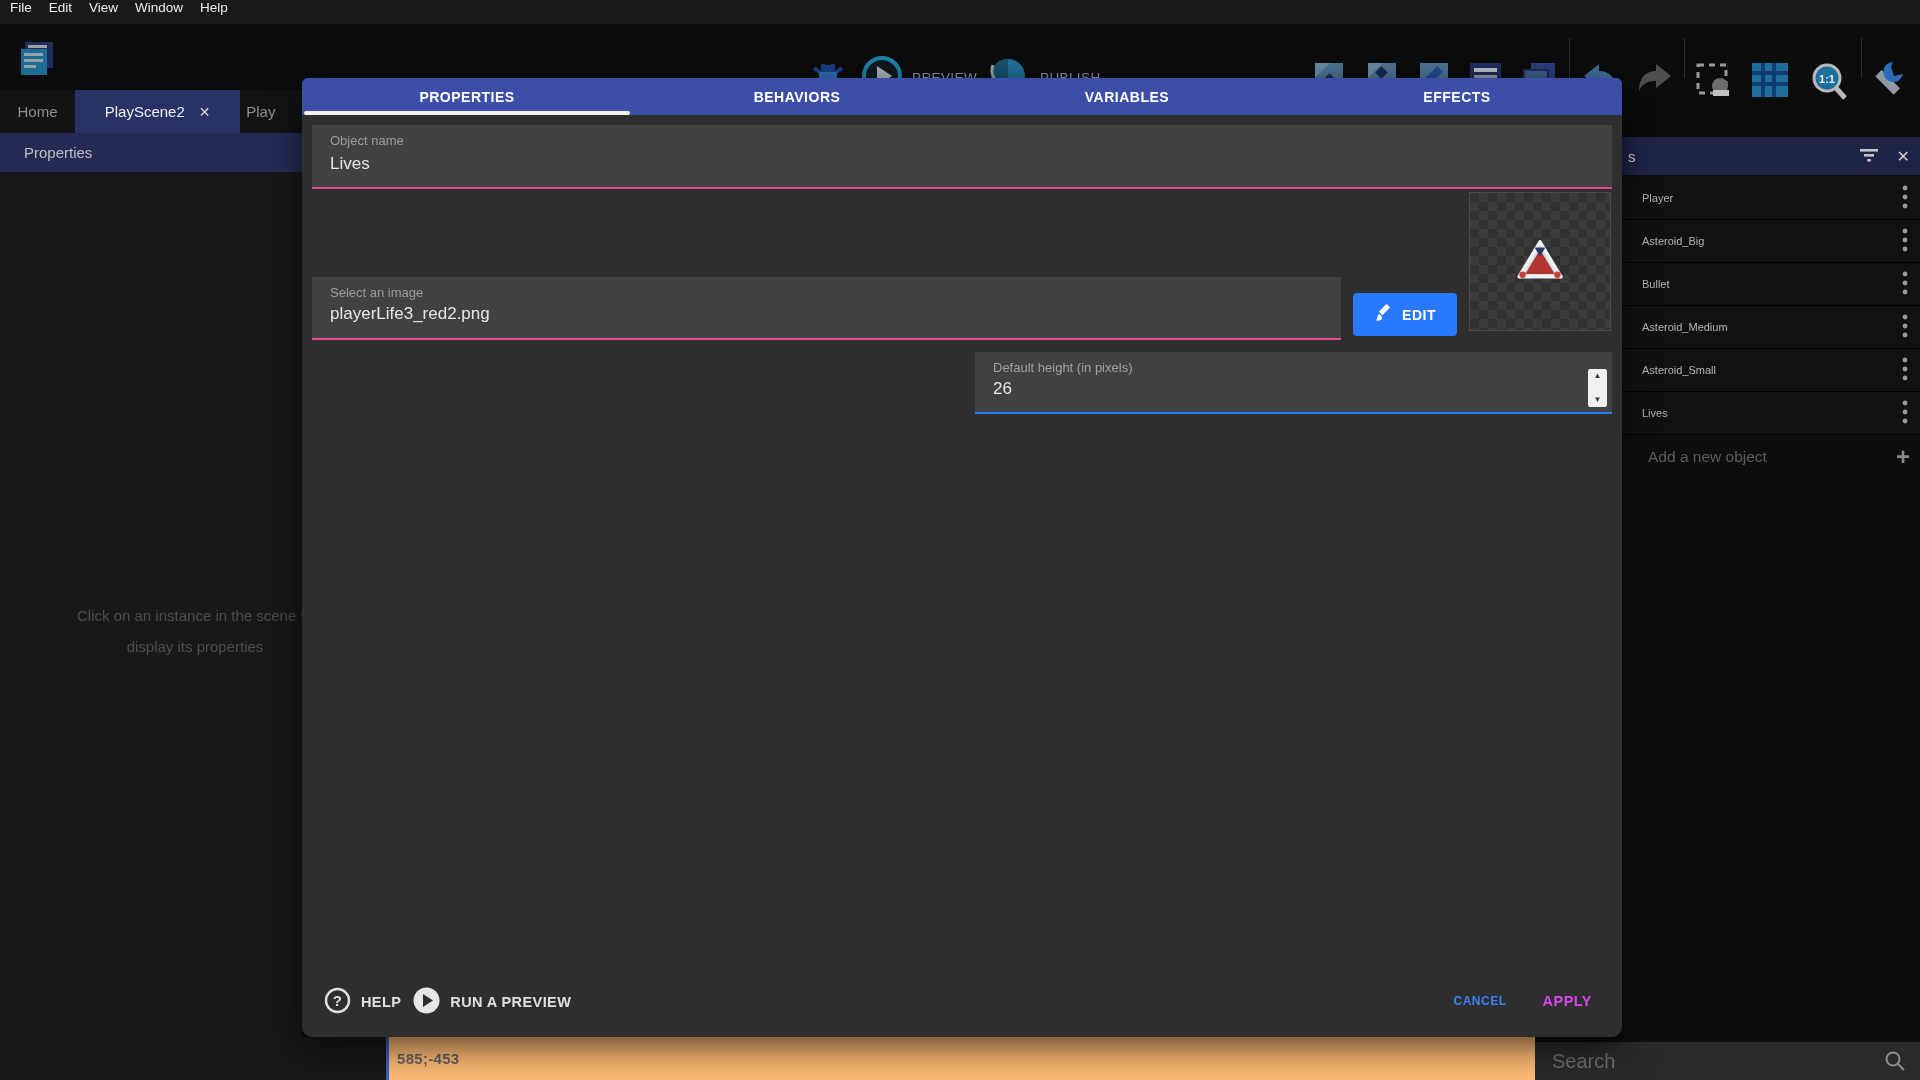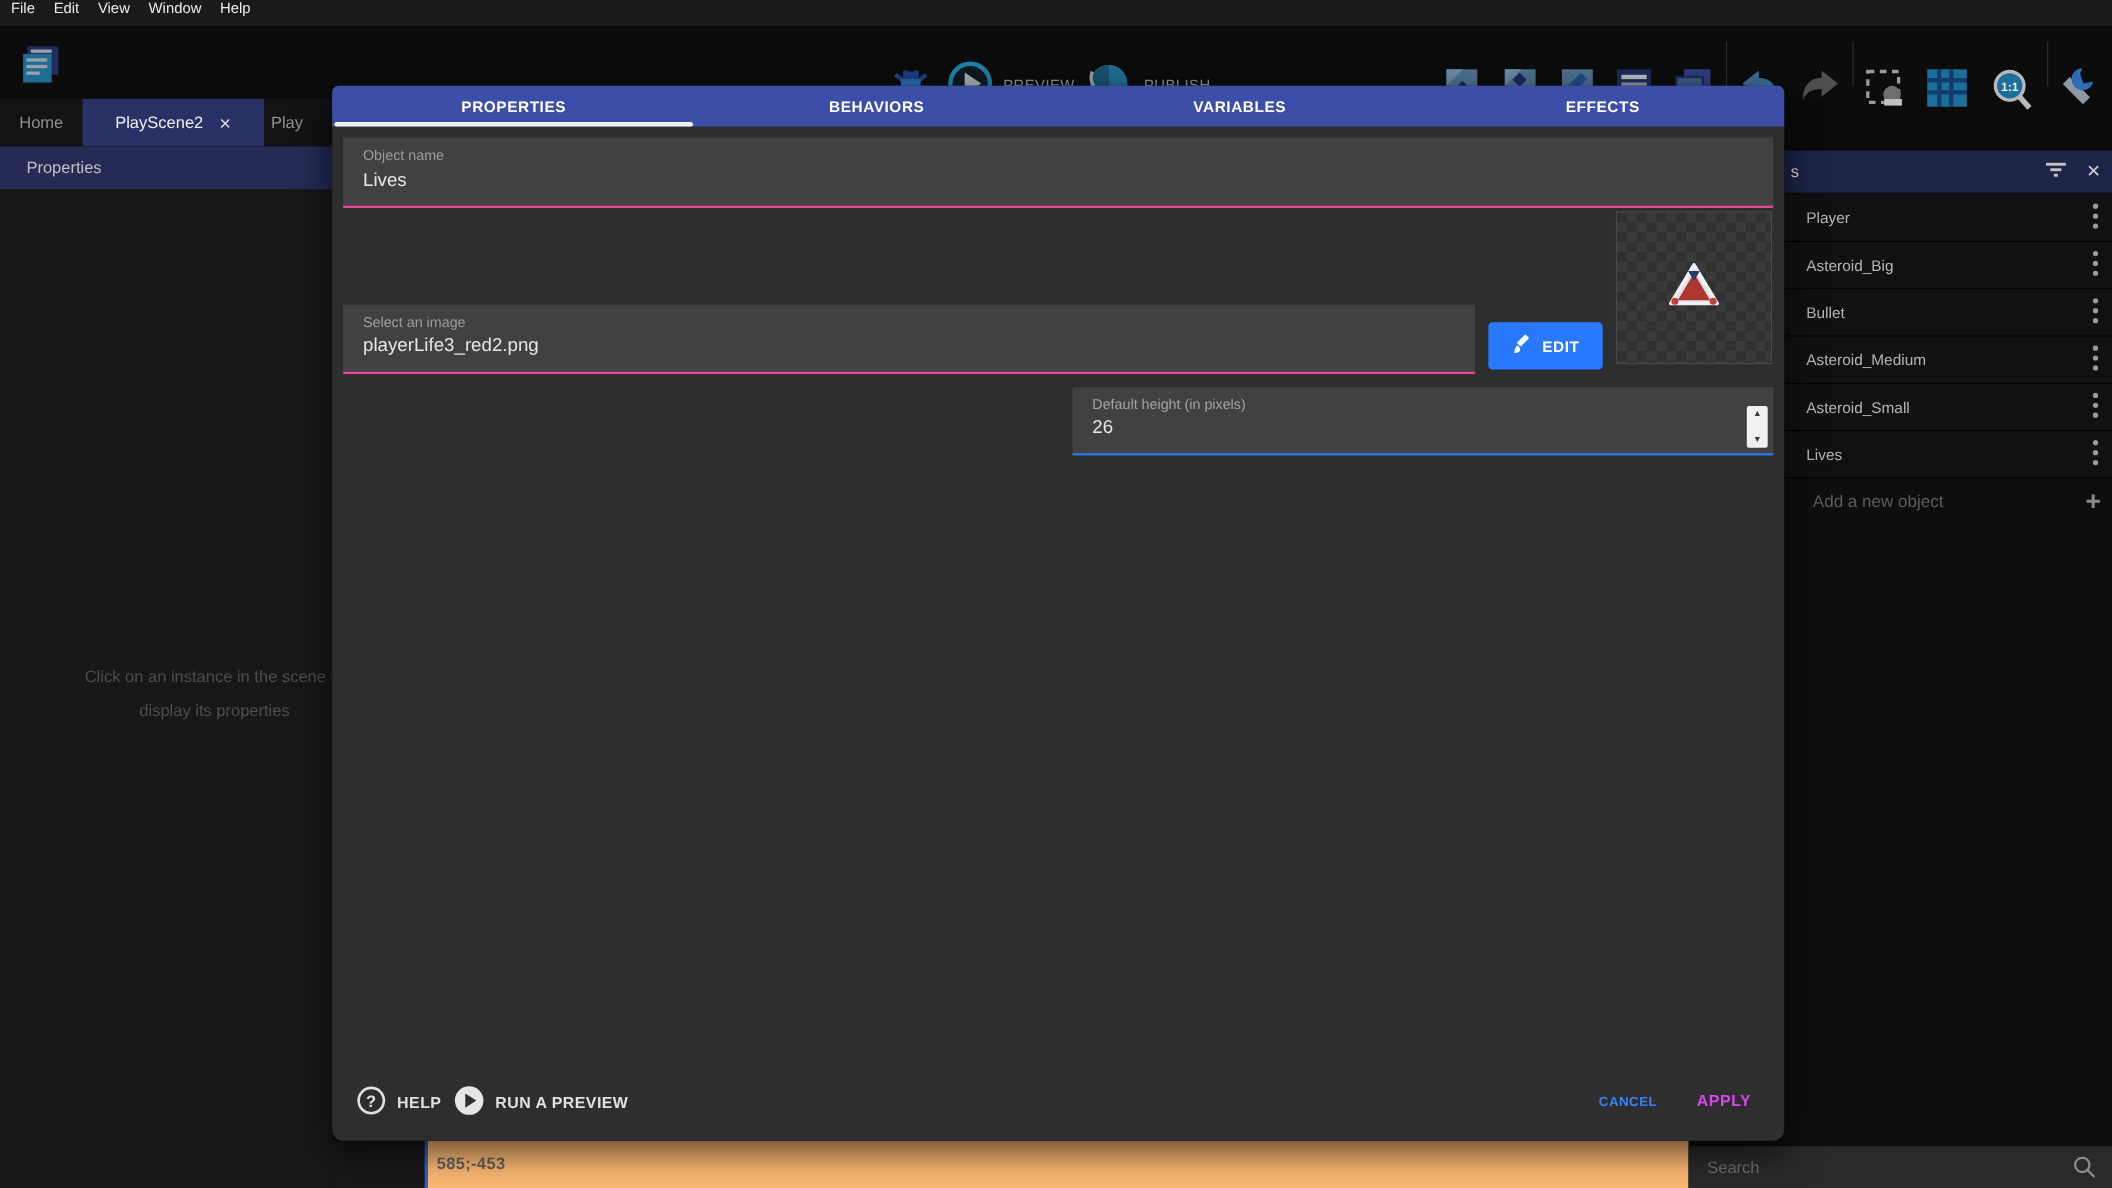--- a/index.html
+++ b/index.html
@@ -40,31 +40,31 @@
                  display:flex; align-items:center; }
   .coords { color:#636363; font-size:15px; font-weight:bold; margin-left:8px; letter-spacing:0.3px; }
   
   .objects-panel { position:absolute; left:1622px; top:137px; width:298px; height:943px; background:#0e0e0e; }
   .op-header { position:absolute; left:0; top:0; width:298px; height:38px; background:#1d2448;
                display:flex; align-items:center; color:#dcdcdc; font-size:15px; padding-left:6px; }
   .op-header-icons { position:absolute; right:10px; top:0; height:38px; display:flex; align-items:center; gap:18px; }
   .op-close { color:#cfcfcf; font-size:16px; cursor:pointer; }
   .op-rows { position:absolute; left:0; top:40px; width:298px; }
   .op-row { position:relative; height:43px; background:#111111; border-bottom:1px solid #000;
-            display:flex; align-items:center; padding-left:20px; color:#b5b5b5; font-size:14px; cursor:pointer; }
+            display:flex; align-items:center; padding-left:20px; color:#b5b5b5; font-size:11px; cursor:pointer; }
   .op-kebab { position:absolute; right:12px; top:50%; transform:translateY(-50%); }
   .op-add { position:relative; height:44px; display:flex; align-items:center; padding-left:26px;
             color:#5c5c5c; font-size:15.5px; cursor:pointer; }
   .op-plus { position:absolute; right:10px; top:50%; transform:translateY(-50%);
              color:#8a8a8a; font-size:24px; font-weight:bold; line-height:1; }
   
   .search-bar { position:absolute; left:1535px; top:1042px; width:385px; height:38px; background:#2a2a2a;
                 display:flex; align-items:center; }
   .search-input { flex:1; background:transparent; border:none; outline:none; color:#bdbdbd;
-                  font-size:15px; padding-left:17px; font-family:"Liberation Sans",sans-serif; }
+                  font-size:20px; padding-left:17px; font-family:"Liberation Sans",sans-serif; }
   .search-input::placeholder { color:#6e6e6e; }
   .search-icon-wrap { margin-right:14px; display:flex; }
   
   .modal { position:absolute; left:302px; top:78px; width:1320px; height:959px; background:#2e2e2e;
            border-radius:6px 6px 10px 10px; box-shadow:0 10px 34px rgba(0,0,0,.65); }
   .m-tabs { position:absolute; left:0; top:0; width:1320px; height:37px; background:#3d4ea8;
             border-radius:6px 6px 0 0; display:flex; }
   .m-tab { width:330px; height:37px; display:flex; align-items:center; justify-content:center;
            color:#ffffff; font-size:14px; font-weight:bold; letter-spacing:0.5px; cursor:pointer; position:relative; }
   .m-underline { position:absolute; left:2px; bottom:0; width:326px; height:4px; background:#f2f2f2; border-radius:2px; }

